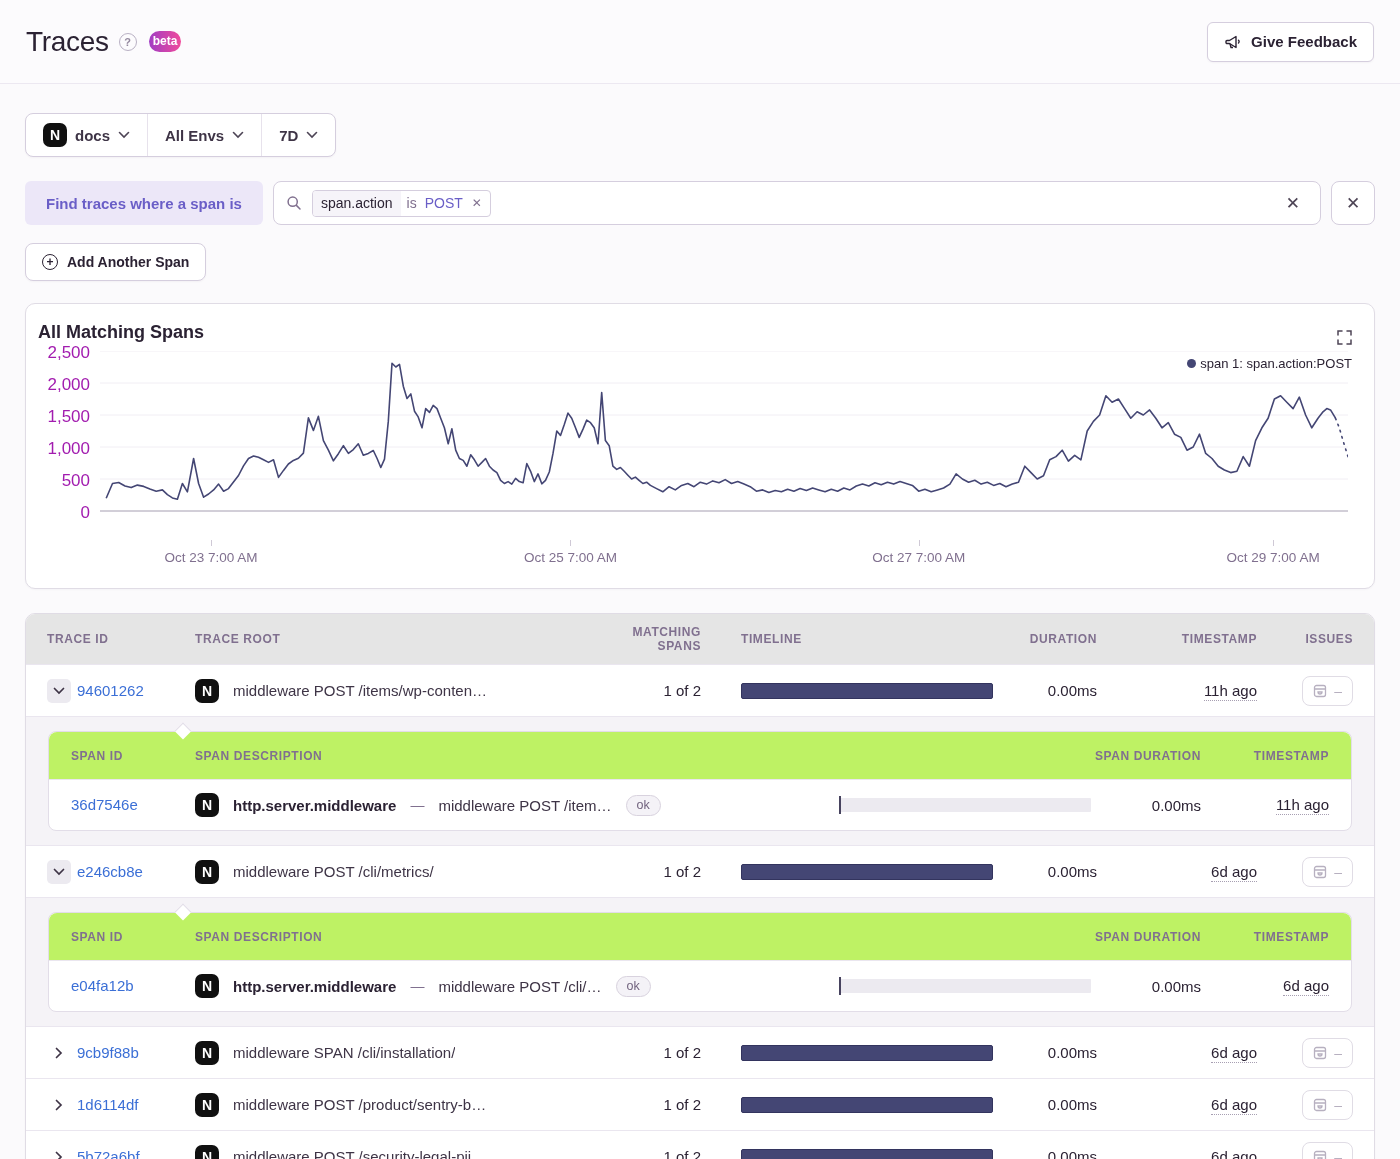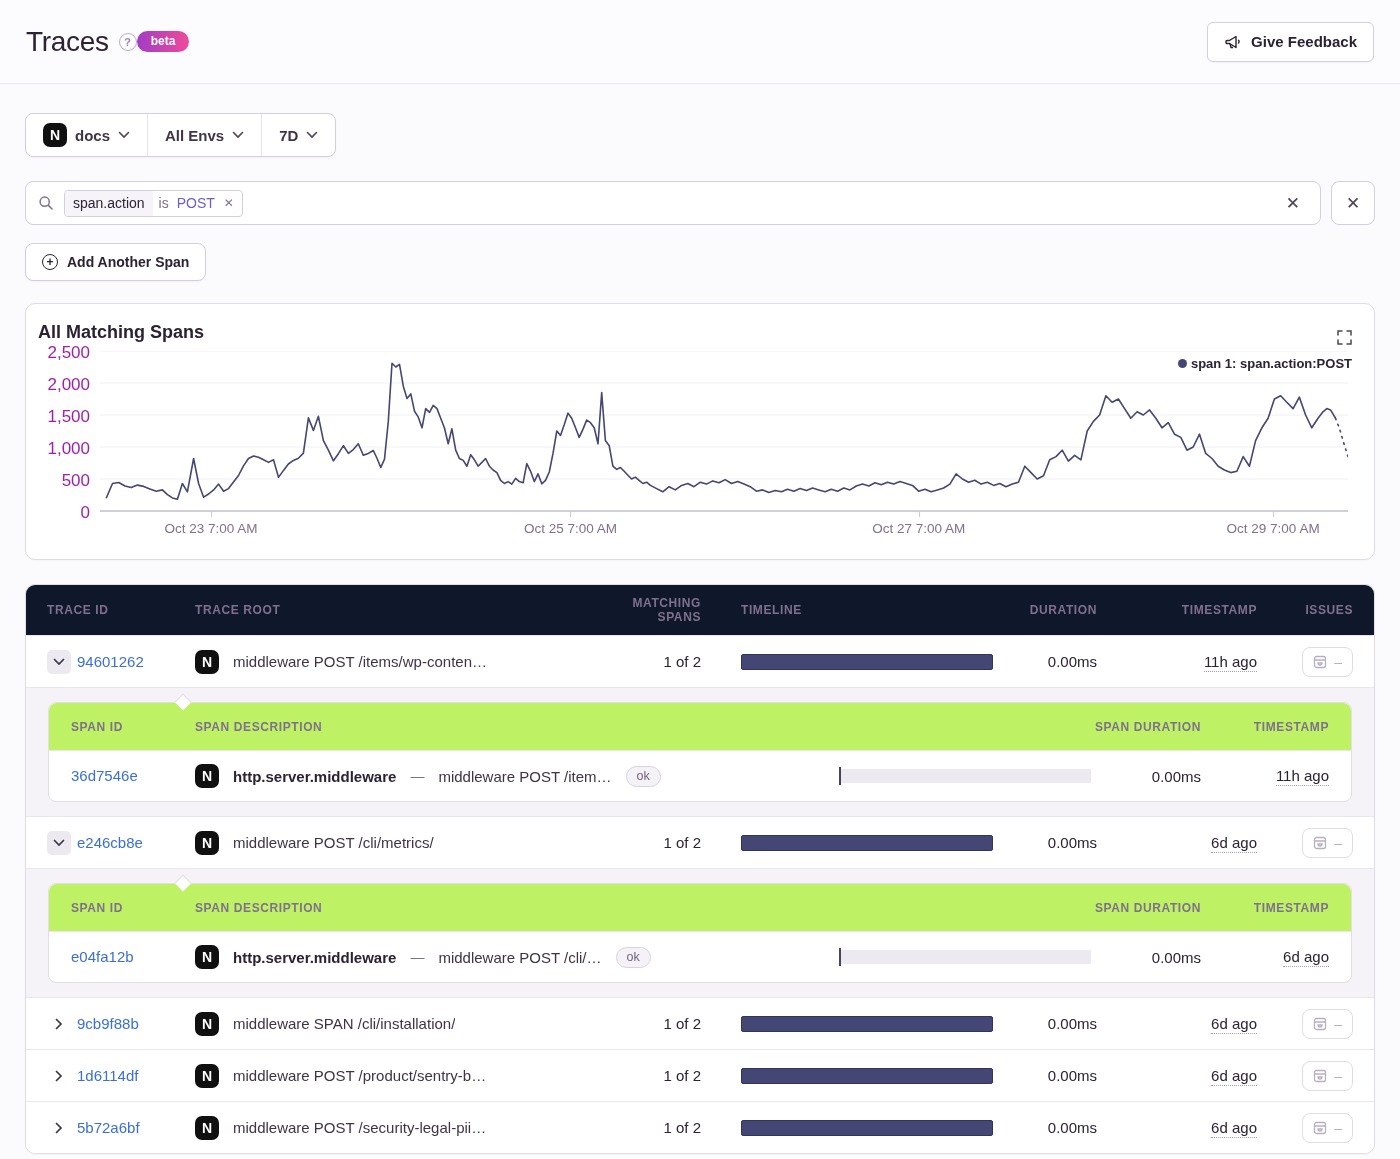--- a/index.html
+++ b/index.html
@@ -13,21 +13,21 @@
     height:84px; padding:0 26px; display:flex; align-items:center;
     background:#fcfbfd; border-bottom:1px solid #ece8f1;
   }
   .page-title { font-size:28px; font-weight:normal; color:#2b2233; letter-spacing:-0.3px; }
   .help-circle {
     width:18px; height:18px; border:1px solid #b9b1c4; border-radius:50%;
     color:#94899f; font-size:11px; font-weight:bold; display:inline-flex;
     align-items:center; justify-content:center; margin-left:10px;
   }
   .beta-badge {
-    margin-left:0; padding:3px 14px 4px; border-radius:20px;
+    margin-left:12px; padding:3px 4px 4px; border-radius:20px;
     background:linear-gradient(90deg,#a13dc4,#f04a9b);
     color:#fff; font-size:12px; font-weight:bold;
   }
   .spacer { flex:1; }
   .feedback-btn {
     display:inline-flex; align-items:center; gap:9px; height:40px; padding:0 16px;
     background:#fff; border:1px solid #d5cede; border-radius:6px;
     font-size:15px; font-weight:bold; color:#2b2233; cursor:pointer;
     box-shadow:0 1px 2px rgba(43,34,51,.04);
   }
@@ -85,39 +85,39 @@
     font-size:12px; font-weight:bold; line-height:1;
   }
   
   .card {
     background:#fff; border:1px solid #e0dce5; border-radius:10px;
     box-shadow:0 1px 2px rgba(43,34,51,.03);
   }
   .chart-card { margin-top:22px; padding:18px 12px 14px; position:relative; }
   .chart-title { font-size:18px; font-weight:bold; color:#2b2233; }
   .expand-icon { position:absolute; top:26px; right:22px; cursor:pointer; }
-  .legend { position:absolute; top:52px; right:22px; display:flex; align-items:center; gap:4px;font-weight:bold; }
+  .legend { position:absolute; top:52px; right:22px; display:flex; align-items:center; gap:4px; }
   .legend-dot { width:9px; height:9px; border-radius:50%; }
   .legend-label { font-size:13px; color:#2b2233; }
   .chart-body { display:flex; margin-top:8px; }
   .y-axis { width:62px; position:relative; height:160px; }
   .y-axis span { position:absolute; right:10px; font-size:17px; color:#a21caf; }
   .plot { position:relative; width:1248px; height:160px; }
   .plot svg { display:block; }
-  .x-axis { position:relative; height:34px; margin-left:62px; width:1248px; }
+  .x-axis { position:relative; height:34px; margin-left:62px; width:1248px;margin-top:29px; }
   .x-tick-mark { position:absolute; top:0; width:1px; height:6px; background:#cfc9d6; }
   .x-axis span { position:absolute; top:10px; transform:translateX(-50%); font-size:13.5px; color:#80708f; white-space:nowrap; }
   
   .table-card { margin-top:24px; overflow:hidden; margin-bottom:-40px; }
   .t-grid {
     display:grid; align-items:center;
     grid-template-columns:148px minmax(0,1fr) 104px 292px 104px 160px 96px;
     padding:0 21px;
   }
-  .t-head { height:50px; background:#0f172a; }
+  .t-head { height:50px; background:#e5e5e5; }
   .t-head > div {
     font-size:12px; font-weight:bold; color:#80708f; letter-spacing:.6px;
   }
   .t-row { height:52px; border-top:1px solid #eae6ef; background:#fff; }
   .cell-right { text-align:right; }
   .pad-timeline { padding-left:40px; }
   .id-cell { display:flex; align-items:center; gap:6px; }
   .chev-box {
     width:24px; height:24px; border-radius:5px; background:#eceaf0;
     display:inline-flex; align-items:center; justify-content:center; cursor:pointer; flex:none;
@@ -210,20 +210,21 @@
       <span class="chev-down">
         <svg width="12" height="8" viewBox="0 0 12 8" fill="none" stroke="#4d4455" stroke-width="1.6" stroke-linecap="round">
             <path d="M1.5 1.5L6 6l4.5-4.5"></path>
           </svg>
       </span>
     </div>
   </div>
 
   
   <div class="query-row">
+    <div class="where-chip">Find traces where a span is</div>
     <div class="searchbar">
       <span style="display:inline-flex">
         <svg width="16" height="16" viewBox="0 0 16 16" fill="none" stroke="#80708f" stroke-width="1.5" stroke-linecap="round">
           <circle cx="6.7" cy="6.7" r="4.6"></circle>
             <path d="M10.4 10.4L14 14"></path>
         </svg>
       </span>
       <span class="search-token">
         <span class="tok-key">span.action</span>
         <span class="tok-op">is</span>

